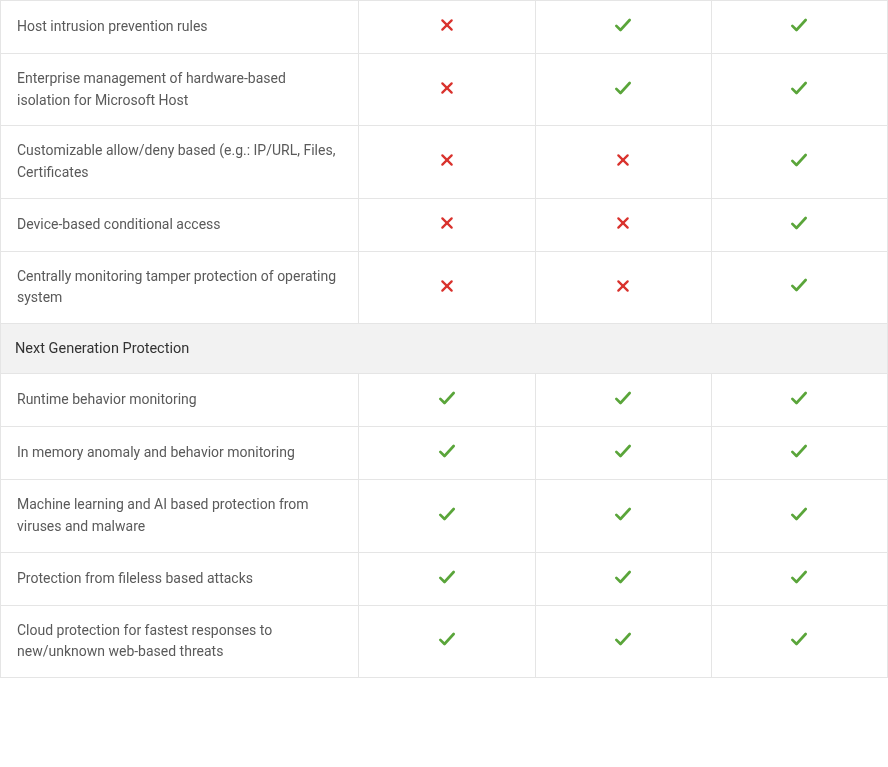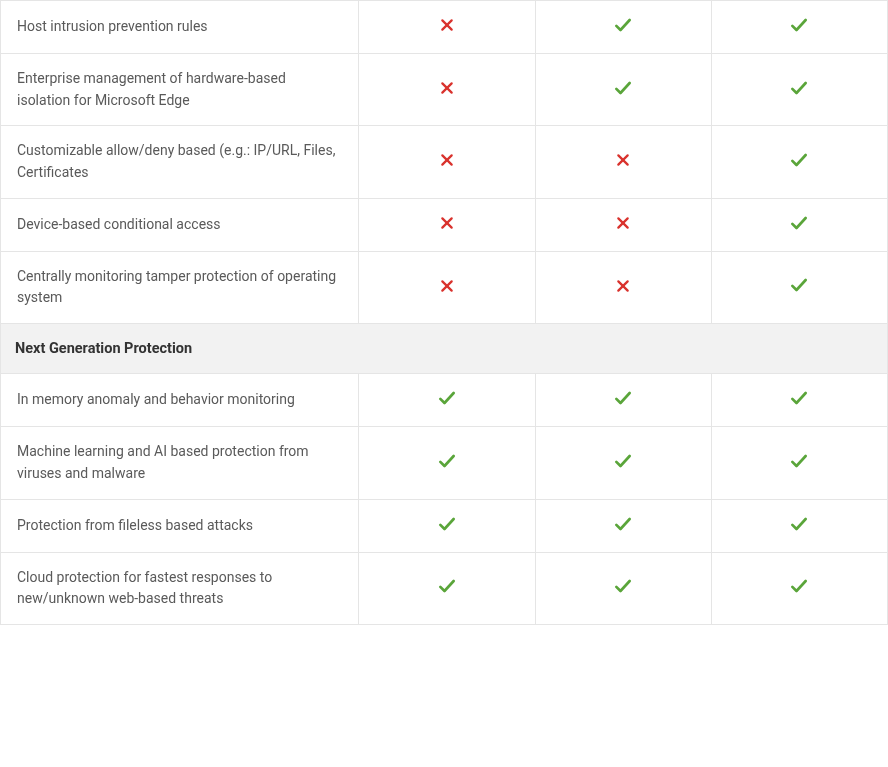--- a/index.html
+++ b/index.html
@@ -29,21 +29,21 @@
       color: #5a5a5a;
       line-height: 1.55;
     }
     .icon-cell {
       width: 176px;
       text-align: center;
       padding: 14px 0;
     }
     .section-header td {
       background: #f2f2f2;
-      font-weight: 700;
+      font-weight: 400;
       color: #333;
       font-size: 14.5px;
       padding: 16px 14px;
       border-left: 1px solid #e5e5e5;
       border-right: 1px solid #e5e5e5;
     }
     .icon {
       display: inline-block;
       vertical-align: middle;
     }
@@ -77,21 +77,21 @@
               <line x1="19" y1="5" x2="5" y2="19"></line>
             </svg></span></td>
         <td class="icon-cell"><span class="icon check-icon"><svg viewBox="0 0 24 24">
               <polyline points="4 13 9 18 20 6"></polyline>
             </svg></span></td>
         <td class="icon-cell"><span class="icon check-icon"><svg viewBox="0 0 24 24">
               <polyline points="4 13 9 18 20 6"></polyline>
             </svg></span></td>
       </tr>
       <tr>
-        <td class="feature-cell">Enterprise management of hardware-based isolation for Microsoft Edge</td>
+        <td class="feature-cell">Enterprise management of hardware-based isolation for Microsoft Host</td>
         <td class="icon-cell"><span class="icon cross-icon"><svg viewBox="0 0 24 24">
               <line x1="5" y1="5" x2="19" y2="19"></line>
               <line x1="19" y1="5" x2="5" y2="19"></line>
             </svg></span></td>
         <td class="icon-cell"><span class="icon check-icon"><svg viewBox="0 0 24 24">
               <polyline points="4 13 9 18 20 6"></polyline>
             </svg></span></td>
         <td class="icon-cell"><span class="icon check-icon"><svg viewBox="0 0 24 24">
               <polyline points="4 13 9 18 20 6"></polyline>
             </svg></span></td>
@@ -133,20 +133,32 @@
         <td class="icon-cell"><span class="icon cross-icon"><svg viewBox="0 0 24 24">
               <line x1="5" y1="5" x2="19" y2="19"></line>
               <line x1="19" y1="5" x2="5" y2="19"></line>
             </svg></span></td>
         <td class="icon-cell"><span class="icon check-icon"><svg viewBox="0 0 24 24">
               <polyline points="4 13 9 18 20 6"></polyline>
             </svg></span></td>
       </tr>
       <tr class="section-header">
         <td colspan="4">Next Generation Protection</td>
+      </tr>
+      <tr>
+        <td class="feature-cell">Runtime behavior monitoring</td>
+        <td class="icon-cell"><span class="icon check-icon"><svg viewBox="0 0 24 24">
+              <polyline points="4 13 9 18 20 6"></polyline>
+            </svg></span></td>
+        <td class="icon-cell"><span class="icon check-icon"><svg viewBox="0 0 24 24">
+              <polyline points="4 13 9 18 20 6"></polyline>
+            </svg></span></td>
+        <td class="icon-cell"><span class="icon check-icon"><svg viewBox="0 0 24 24">
+              <polyline points="4 13 9 18 20 6"></polyline>
+            </svg></span></td>
       </tr>
       <tr>
         <td class="feature-cell">In memory anomaly and behavior monitoring</td>
         <td class="icon-cell"><span class="icon check-icon"><svg viewBox="0 0 24 24">
               <polyline points="4 13 9 18 20 6"></polyline>
             </svg></span></td>
         <td class="icon-cell"><span class="icon check-icon"><svg viewBox="0 0 24 24">
               <polyline points="4 13 9 18 20 6"></polyline>
             </svg></span></td>
         <td class="icon-cell"><span class="icon check-icon"><svg viewBox="0 0 24 24">

